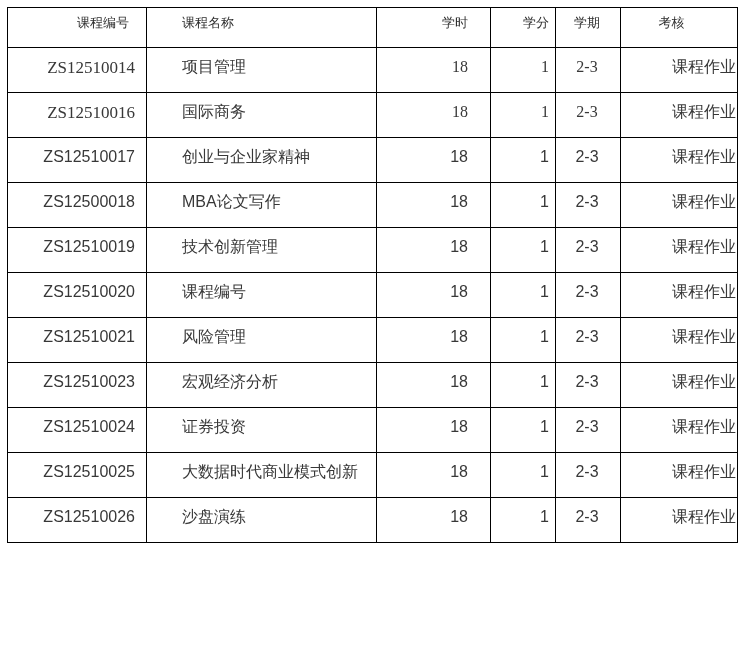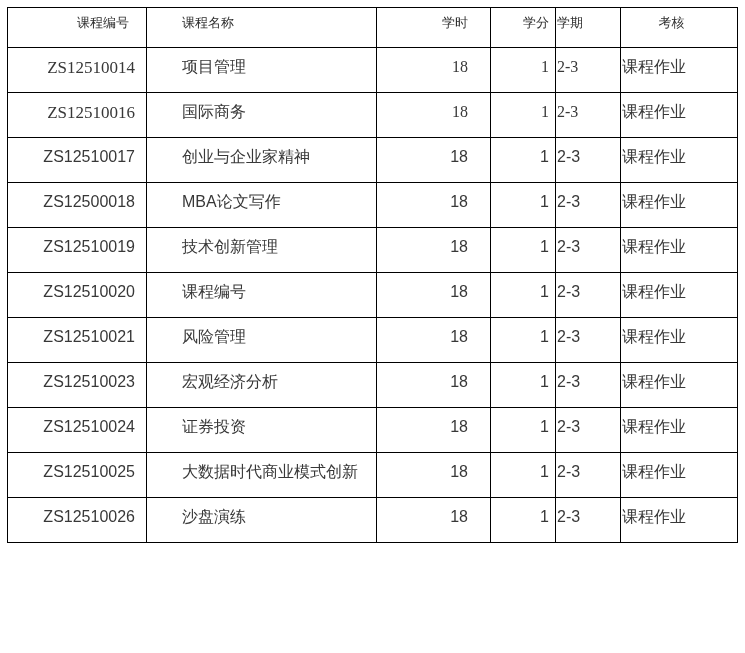--- a/index.html
+++ b/index.html
@@ -42,22 +42,22 @@
     font-size: 16px;
     color: #383838;
     line-height: 20px;
   }
   
   .c-code       { text-align: right; padding-right: 11px; }
   th.c-code     { padding-right: 17px; }
   .c-name       { text-align: left;  padding-left: 35px; }
   .c-hours      { text-align: right; padding-right: 22px; }
   .c-credits    { text-align: right; padding-right: 6px; }
-  .c-semester   { text-align: left; padding-right: 3px; }
-  .c-assessment { }
+  .c-semester   { text-align: center; padding-right: 3px; }
+  .c-assessment { text-align: right; }
   th.c-assessment { text-align: center; padding-right: 16px; }
 
   td.c-code { font-size: 17px; }
 
   
   tr.serif-row td.c-code {
     font-family: "Liberation Serif", "DejaVu Serif", serif;
     font-size: 17px;
     padding-top: 10px;
   }

